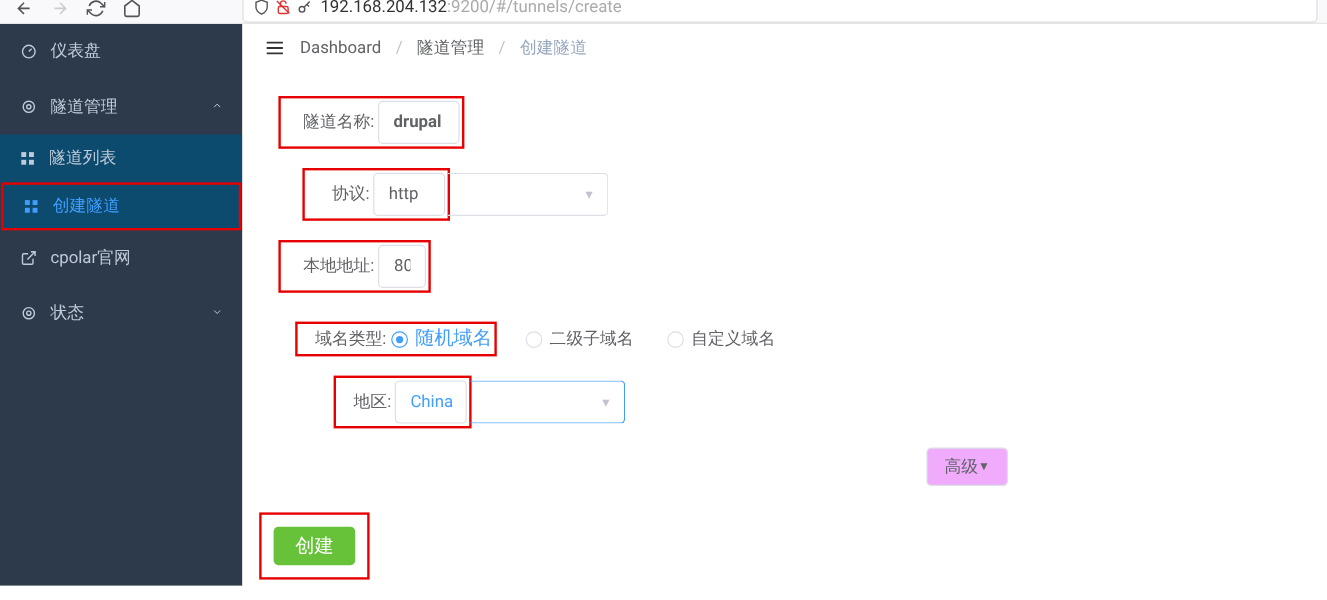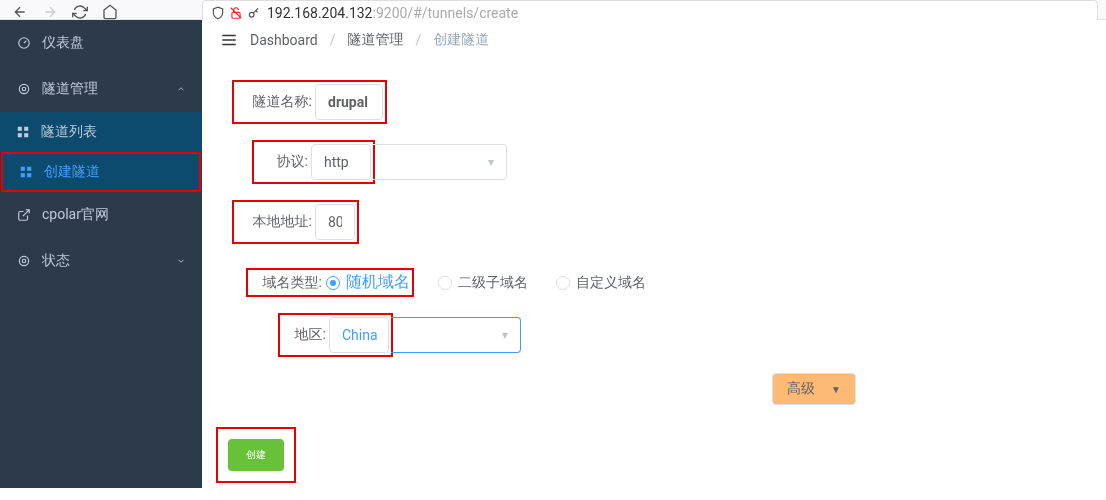--- a/index.html
+++ b/index.html
@@ -1,19 +1,19 @@
 <!DOCTYPE html>
 <html><head>
 <meta charset="utf-8">
 <style>
 * { margin: 0; padding: 0; box-sizing: border-box; font-family: -apple-system, BlinkMacSystemFont, "Segoe UI", Roboto, "Helvetica Neue", Arial, sans-serif; }
 body { width: 1106px; height: 500px; overflow: hidden; background: #fff; }
 
 
-.browser-bar { height: 20px; background: #f9f9fb; display: flex; align-items: flex-start; padding: 0 8px; border-bottom: 1px solid #e5e5e5; }
+.browser-bar { height: 20px; background: #f9f9fb; display: flex; align-items: flex-end; padding: 0 8px; border-bottom: 1px solid #e5e5e5; }
 .nav-btns { display: flex; gap: 6px; align-items: center; }
 .nav-btn { width: 24px; height: 24px; display: flex; align-items: center; justify-content: center; color: #555; cursor: pointer; }
 .nav-btn svg { width: 16px; height: 16px; }
 .addr-wrap { flex: 1; margin-left: 80px; display: flex; align-items: center; background: #fff; border: 1px solid #ddd; border-radius: 4px; height: 26px; padding: 0 8px; gap: 6px; }
 .sec-icons { display: flex; gap: 4px; align-items: center; color: #555; }
 .sec-icons svg { width: 14px; height: 14px; }
 .url-text { font-size: 14px; color: #aaa; }
 .url-text .dark { color: #333; }
 
 
@@ -48,24 +48,24 @@
 .radio-dot.checked::after { content: ''; width: 6px; height: 6px; background: #409eff; border-radius: 50%; }
 .radio-label { color: #606266; }
 .radio-label.checked { color: #409eff; }
 
 
 .hl-wrap { display: inline-flex; align-items: center; border: 2px solid #e60000; padding: 2px; }
 .hl-wrap .label-box { border: none; }
 .hl-wrap .input-el, .hl-wrap .sel-inner { margin-left: -1px; }
 
 .adv-btn { margin-left: 540px; }
-.adv-button { border: 1px solid #dcdfe6; background: #fdba74; height: 32px; padding: 0 14px; border-radius: 4px; font-size: 14px; color: #606266; display: inline-flex; align-items: center; gap: 16px; cursor: pointer; }
+.adv-button { border: 1px solid #dcdfe6; background: #f0abfc; height: 32px; padding: 0 14px; border-radius: 4px; font-size: 14px; color: #606266; display: inline-flex; align-items: center; gap: 0; cursor: pointer; }
 
 .create-wrap { display: inline-block; border: 2px solid #e60000; padding: 10px; margin-top: 6px; }
-.create-btn { background: #67c23a; color: #fff; border: none; height: 32px; padding: 0 18px; border-radius: 4px; font-size: 10px; cursor: pointer; }
+.create-btn { background: #67c23a; color: #fff; border: none; height: 32px; padding: 0 18px; border-radius: 4px; font-size: 16px; cursor: pointer; }
 </style>
 </head>
 <body>
 
 <div class="browser-bar">
   <div class="nav-btns">
     <div class="nav-btn">
         <svg viewBox="0 0 24 24" fill="none" stroke="currentColor" stroke-width="2">
           <path d="M19 12H5M12 19l-7-7 7-7"></path>
         </svg>

